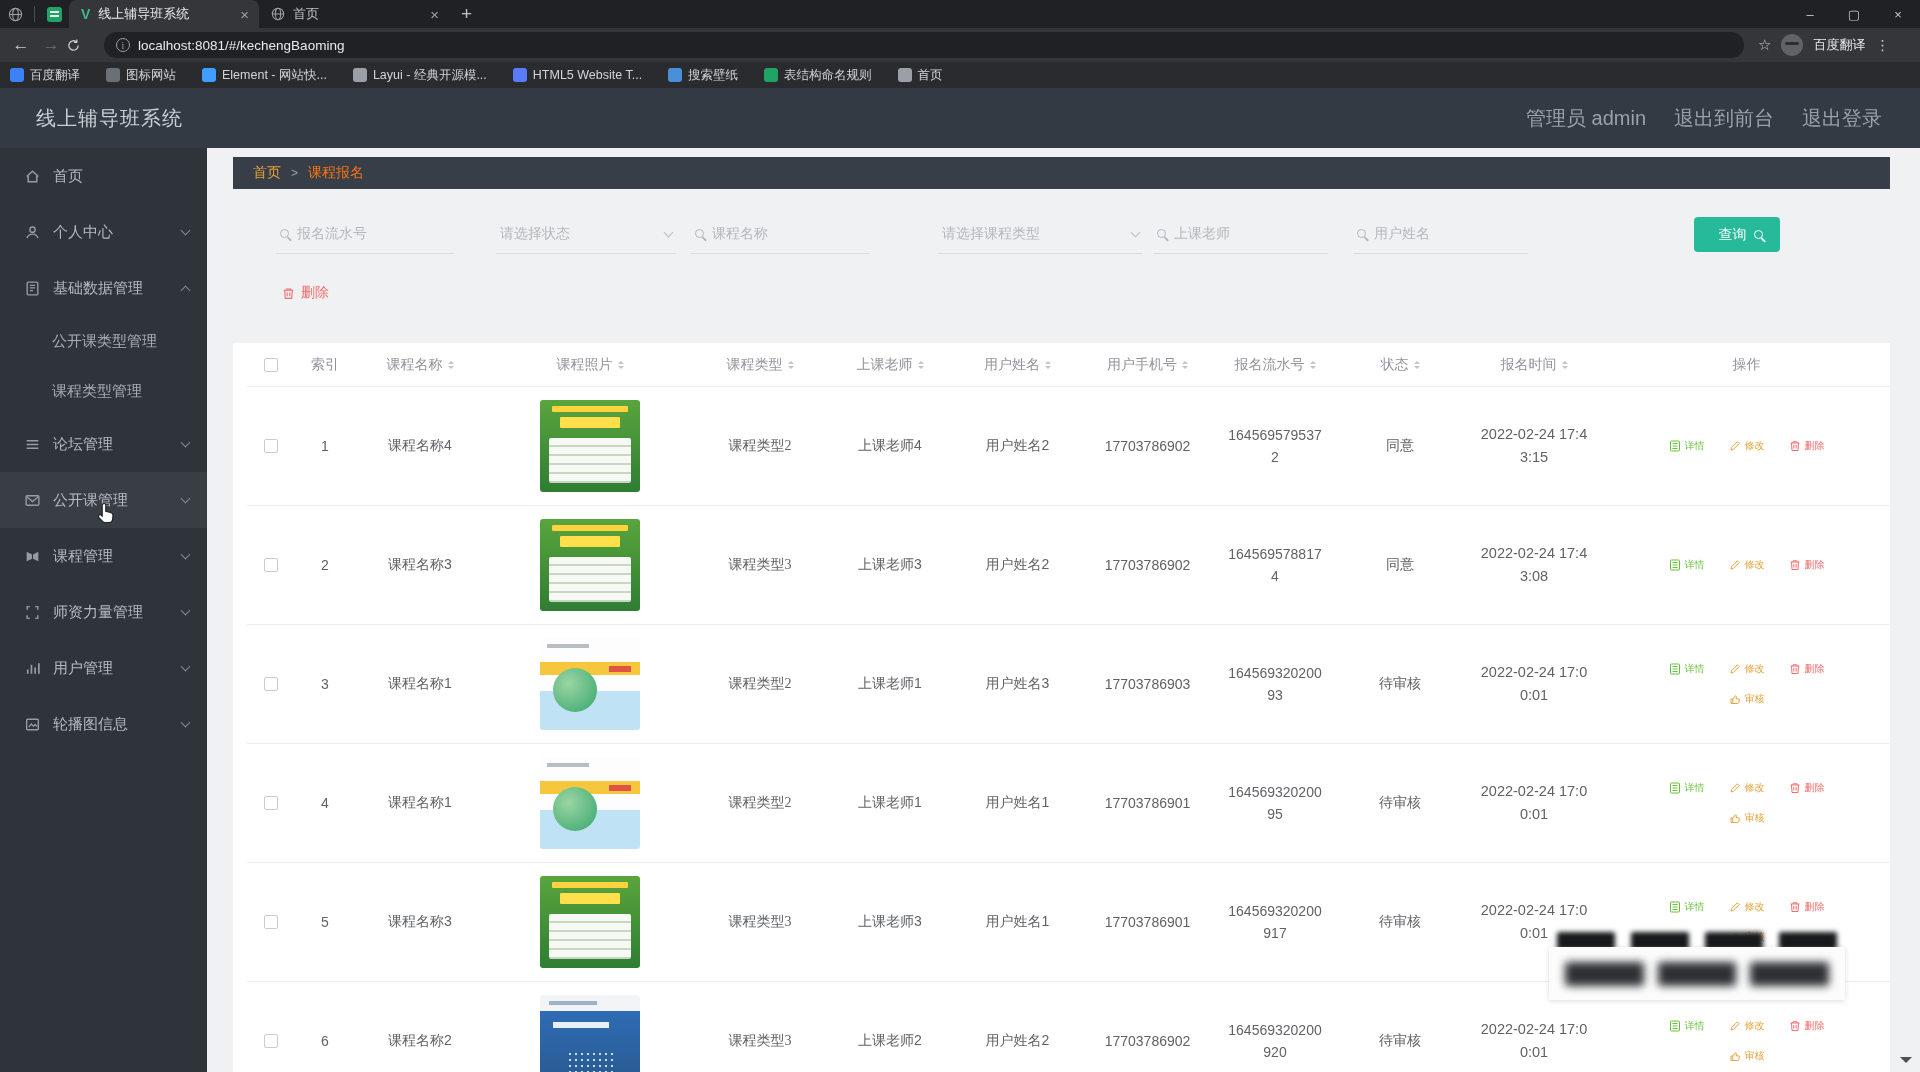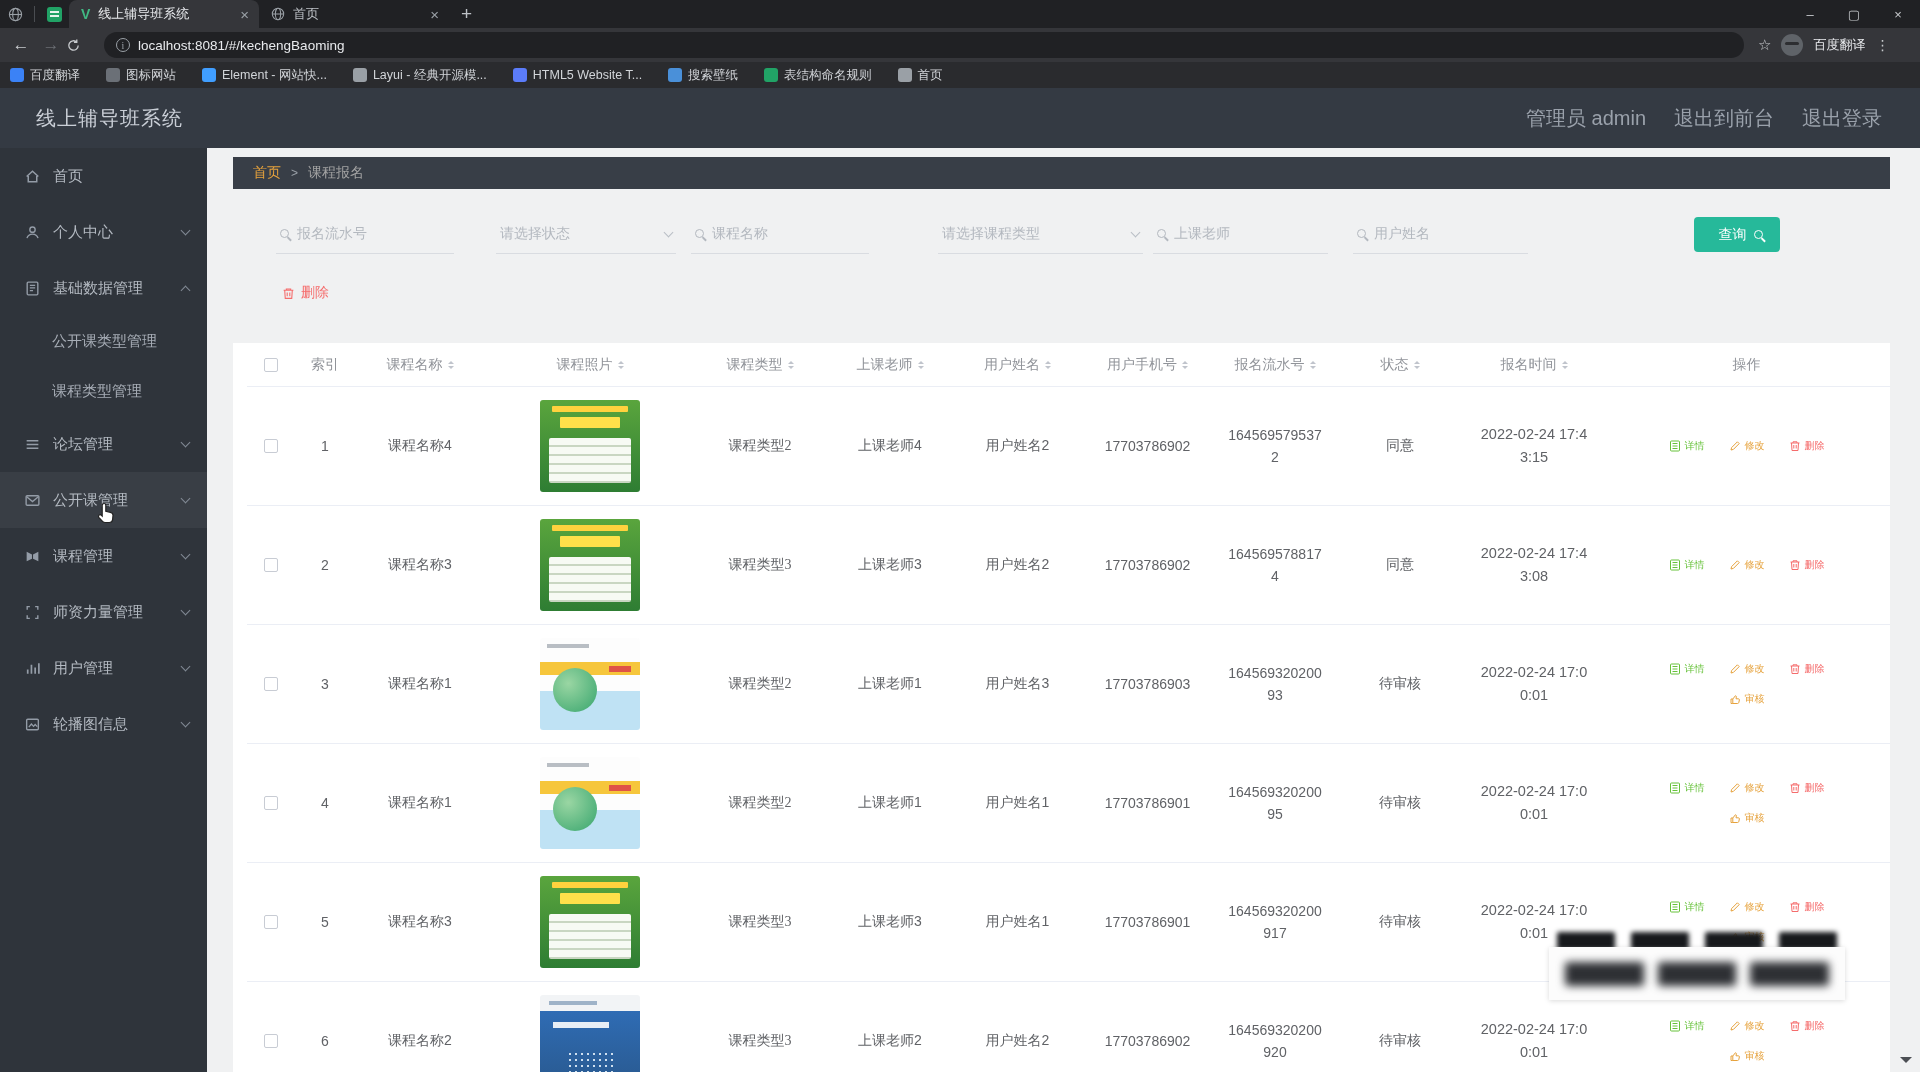--- a/index.html
+++ b/index.html
@@ -53,21 +53,21 @@
   .sicon { width:17px; height:17px; color:#949ca7; flex:0 0 17px; }
   .slabel { flex:1; }
   .chev { width:7px; height:7px; border-right:1.5px solid #828a95; border-bottom:1.5px solid #828a95; transform:rotate(45deg); margin-top:-4px; }
   .chev.up { transform:rotate(-135deg); margin-top:4px; }
 
   
   .main { position:absolute; left:207px; top:148px; right:0; bottom:0; background:#f0f1f2; }
   .crumbbar { position:absolute; left:26px; right:30px; top:9px; height:32px; background:#383e47; display:flex; align-items:center; padding-left:20px; font-size:14px; gap:10px; }
   .crumb-home { color:var(--crumb-home); }
   .crumb-sep { color:#9aa0a8; font-size:12px; }
-  .crumb-cur { color:#a3a3a3; }
+  .crumb-cur { color:#f97316; }
 
   .filters { position:absolute; left:26px; right:30px; top:66px; height:46px; }
   .field { position:absolute; top:0; height:40px; border-bottom:1px solid #d9dce1; display:flex; align-items:center; gap:8px; color:#b3b8bf; font-size:14px; padding:0 4px; }
   .mag { width:9px; height:9px; border:1.5px solid #b3b8bf; border-radius:50%; position:relative; flex:0 0 9px; }
   .mag::after { content:""; position:absolute; width:5px; height:1.5px; background:#b3b8bf; transform:rotate(45deg); right:-4px; bottom:-2px; }
   .sel-ar { margin-left:auto; width:7px; height:7px; border-right:1.3px solid #b9bec5; border-bottom:1.3px solid #b9bec5; transform:rotate(45deg); margin-top:-3px; }
   .f1{left:43px;width:178px;} .f2{left:263px;width:180px;} .f3{left:458px;width:178px;}
   .f4{left:705px;width:205px;} .f5{left:920px;width:175px;} .f6{left:1120px;width:175px;}
   .searchbtn { position:absolute; left:1461px; top:3px; width:86px; height:35px; background:var(--accent); color:#fff; font-size:14px; border:none; border-radius:4px; display:flex; align-items:center; justify-content:center; gap:7px;padding-left:7px; }
   .searchbtn .mag { border-color:#fff; } .searchbtn .mag::after { background:#fff; }

